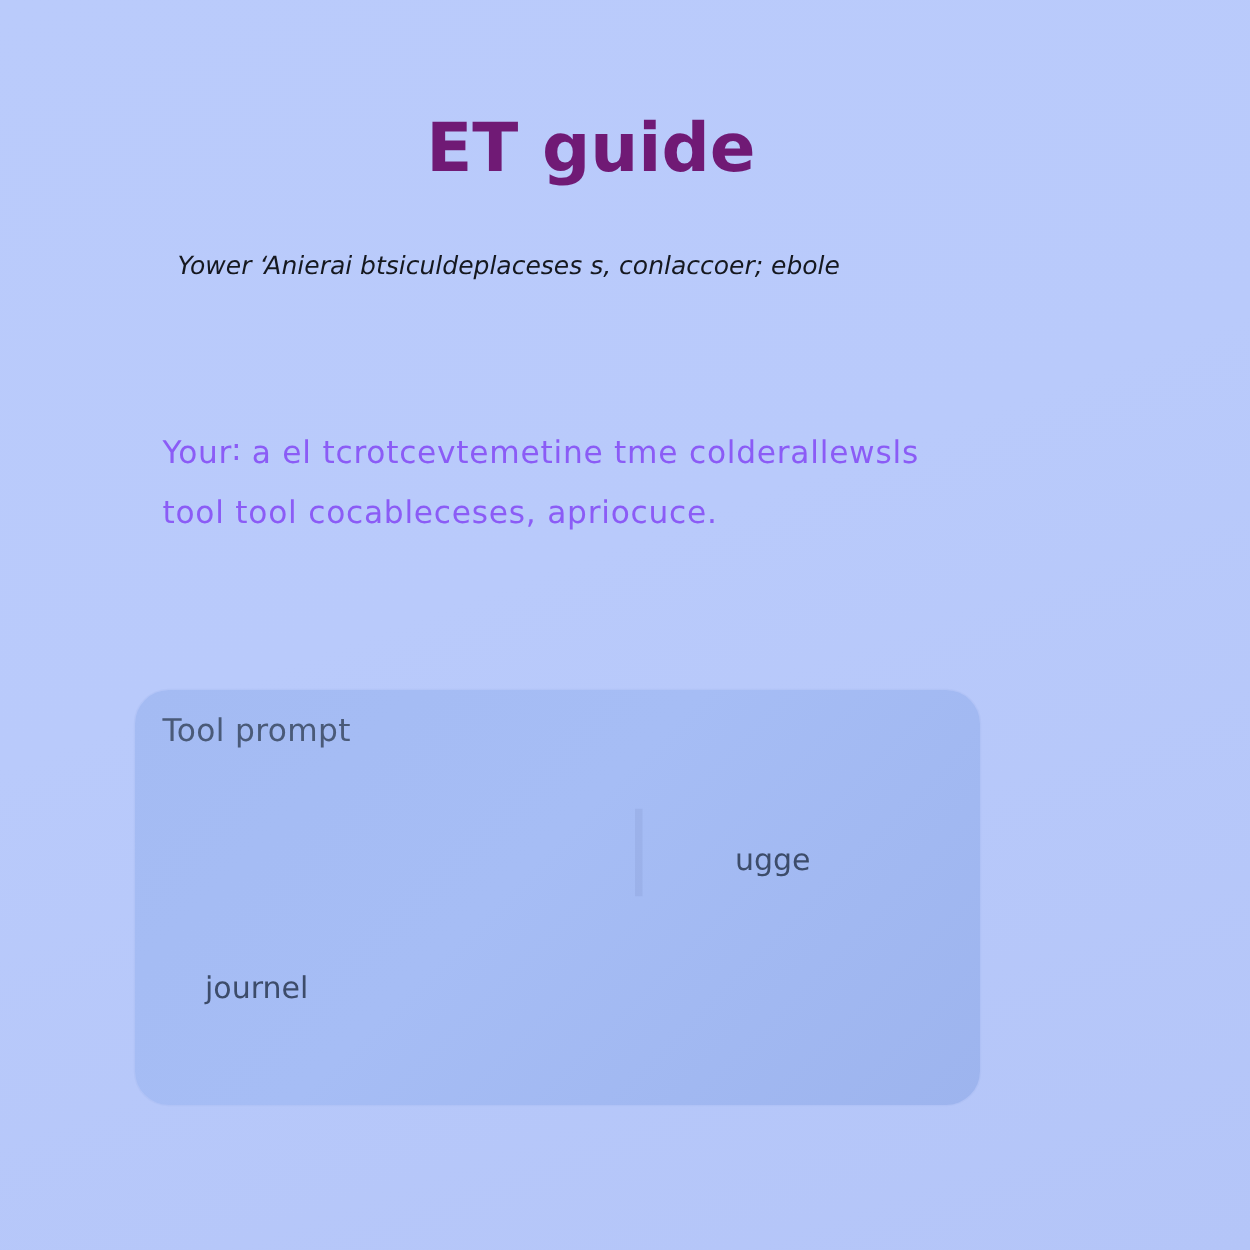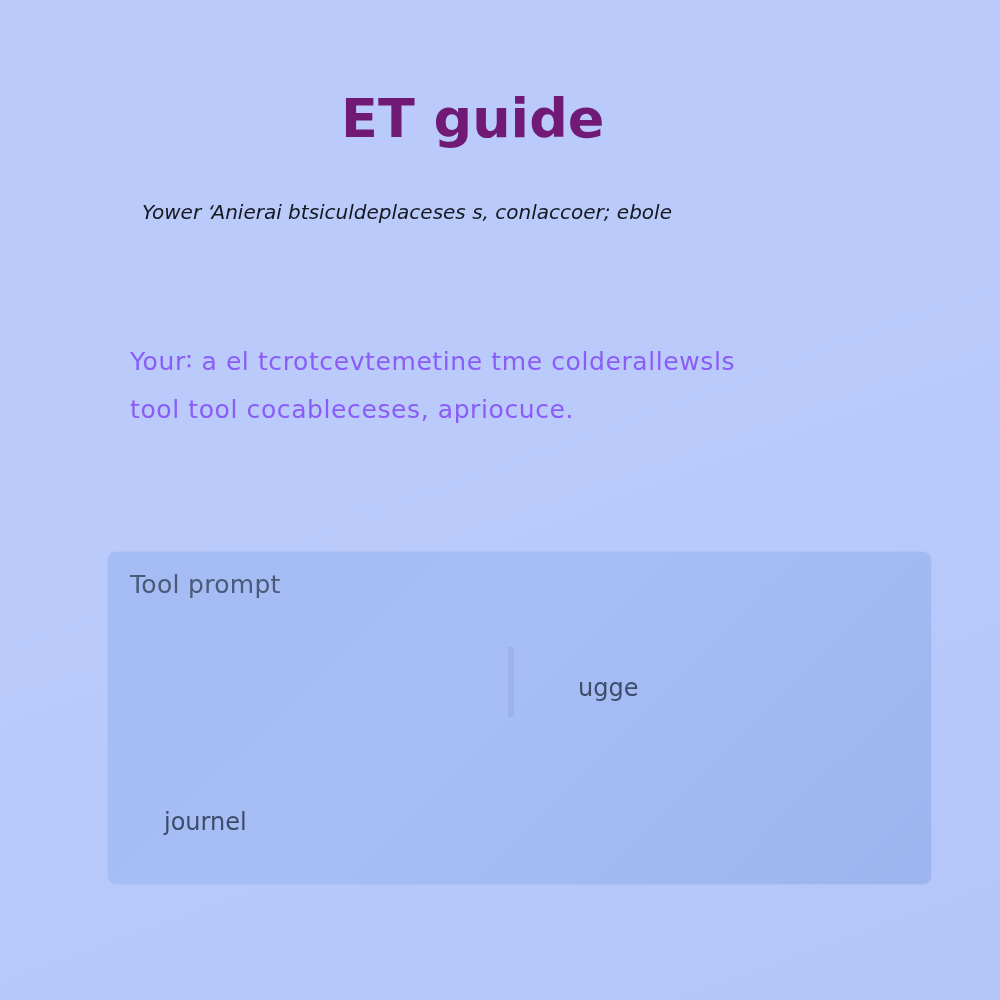--- a/index.html
+++ b/index.html
@@ -53,23 +53,23 @@
       color: #8b5cf6;
     }
     .body-para .line {
       display: block;
       white-space: nowrap;
     }
     .card {
       position: absolute;
       left: 108px;
       top: 552px;
-      width: 823px;
+      width: 676px;
       height: 332px;
-      border-radius: 8px;
+      border-radius: 27px;
       background: linear-gradient(135deg, #a4bbf3 0%, #a6bdf5 45%, #9db4ee 100%);
       box-shadow: 0 0 0 1px rgba(150, 170, 230, 0.15);
     }
     .card-label {
       position: absolute;
       left: 22px;
       top: 18px;
       font-size: 25px;
       color: #4a5a78;
       letter-spacing: 0.3px;
@@ -84,22 +84,22 @@
     }
     .option {
       position: absolute;
       font-size: 24px;
       color: #3d4c6a;
       cursor: pointer;
       padding: 4px 6px;
       border-radius: 6px;
     }
     .option-1 { left: 50px; top: 118px; }
-    .option-2 { left: 464px; top: 118px; }
-    .option-3 { left: 50px; top: 220px; margin-top: 32px; }
+    .option-2 { left: 474px; top: 118px; }
+    .option-3 { left: 50px; top: 220px; }
   </style>
 </head>
 <body>
 
 <h1 class="page-title">ET guide</h1>
 
 <p class="intro">
   <span class="line">Yower  ‘Anierai btsiculdeplaceses s, conlaccoer; ebole</span>
 </p>
 

